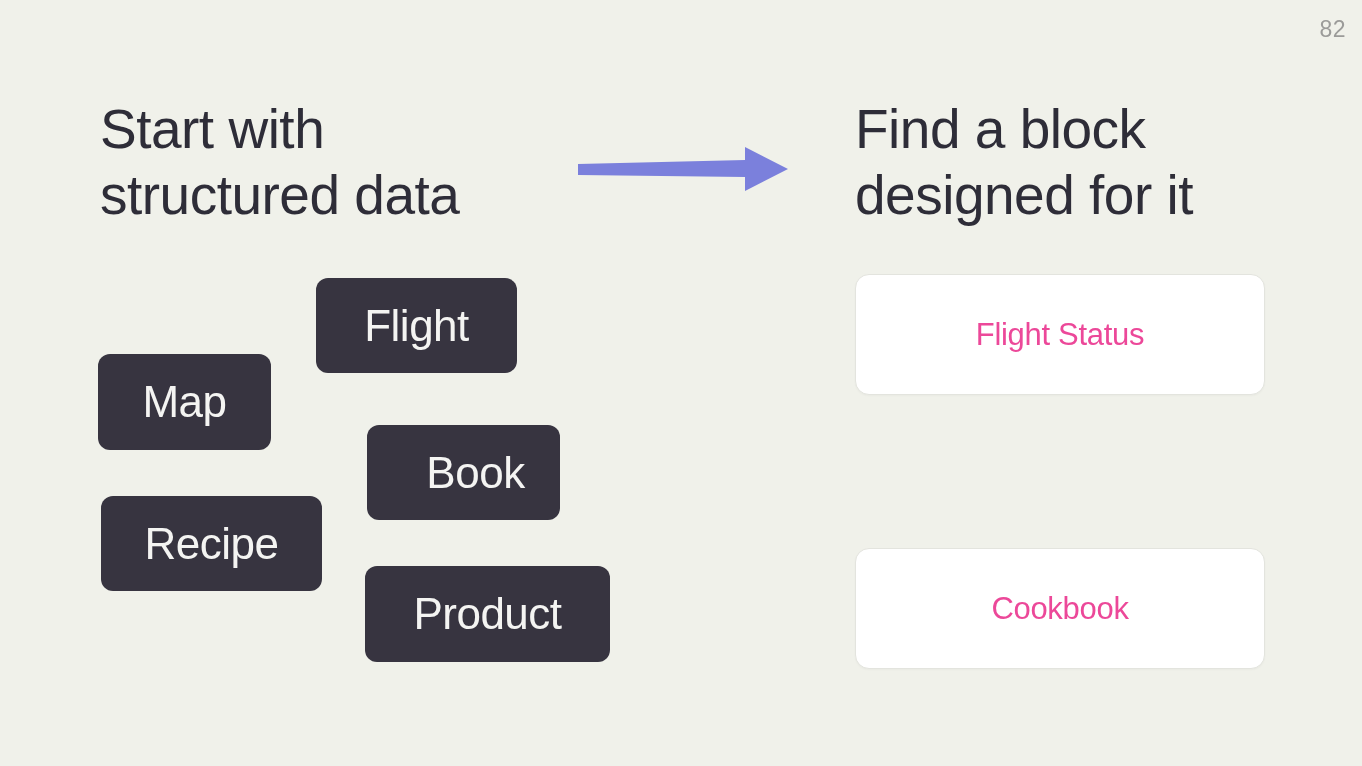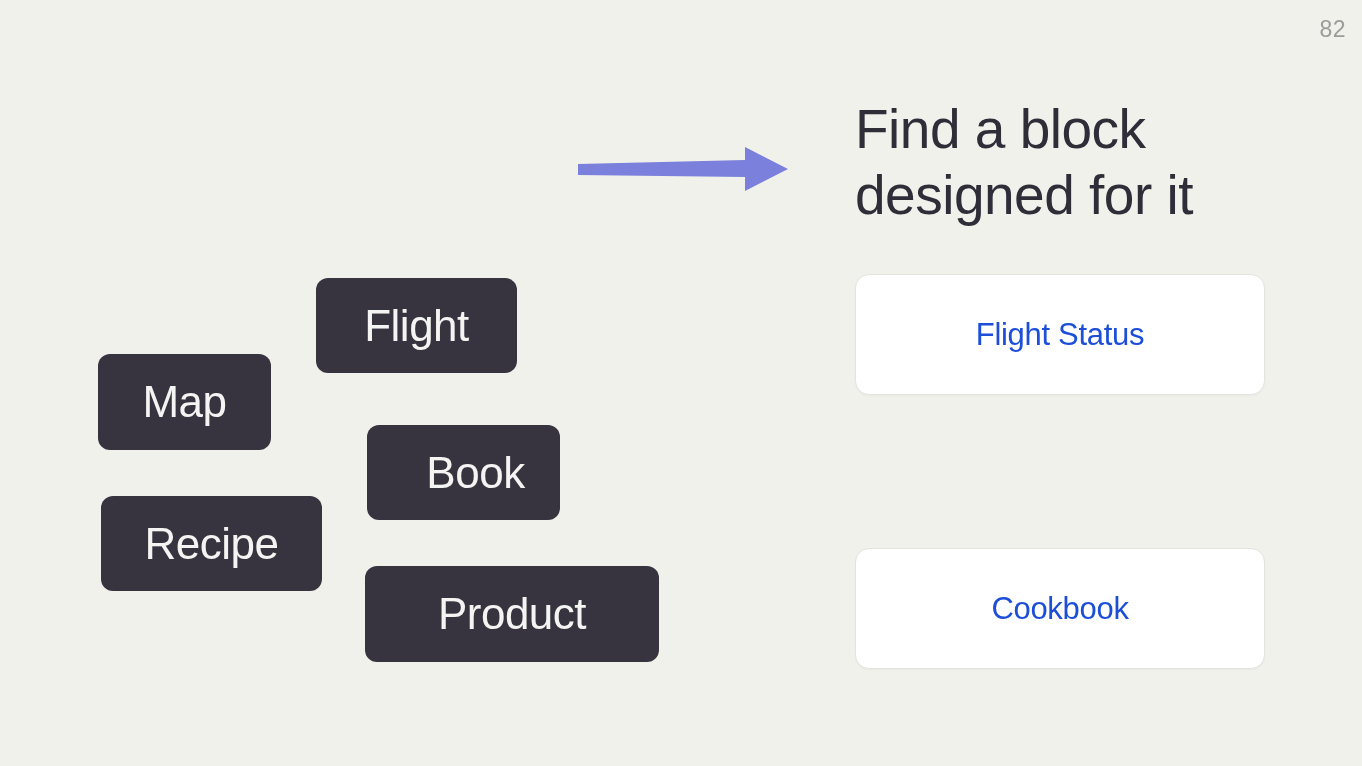--- a/index.html
+++ b/index.html
@@ -51,49 +51,53 @@
     align-items: center;
     justify-content: center;
     font-size: 44px;
     font-weight: 500;
     letter-spacing: -0.5px;
   }
   .tag-flight  { left: 316px; top: 278px; width: 201px; height: 95px; }
   .tag-map     { left:  98px; top: 354px; width: 173px; height: 96px; }
   .tag-book    { left: 367px; top: 425px; width: 193px; height: 95px; padding-left: 24px; }
   .tag-recipe  { left: 101px; top: 496px; width: 221px; height: 95px; }
-  .tag-product { left: 365px; top: 566px; width: 294px; height: 96px; }
+  .tag-product { left: 365px; top: 566px; width: 245px; height: 96px; }
   .card {
     position: absolute;
     left: 855px;
     width: 410px;
     height: 121px;
     background: #ffffff;
     border: 1px solid #e3e4de;
     border-radius: 14px;
     box-shadow: 0 1px 2px rgba(0,0,0,0.03);
     display: flex;
     align-items: center;
     justify-content: center;
     font-size: 31px;
     font-weight: 500;
-    color: #1d4ed8;
+    color: #ec4899;
     letter-spacing: -0.3px;
   }
   .card-1 { top: 274px; }
   .card-2 { top: 410px; }
   .card-3 { top: 548px; }
 </style>
 </head>
 <body>
 
 <div class="slide">
 
   <div class="page-number">82</div>
 
+  <h1 class="heading heading-left">
+    <span class="line">Start with</span>
+    <span class="line">structured data</span>
+  </h1>
 
   <svg class="arrow" viewBox="0 0 216 50" aria-hidden="true">
     <polygon points="3,20 170,16 170,3 213,25 170,47 170,33 3,31" fill="#7b80dc"></polygon>
   </svg>
 
   <h1 class="heading heading-right">
     <span class="line">Find a block</span>
     <span class="line">designed for it</span>
   </h1>
 

